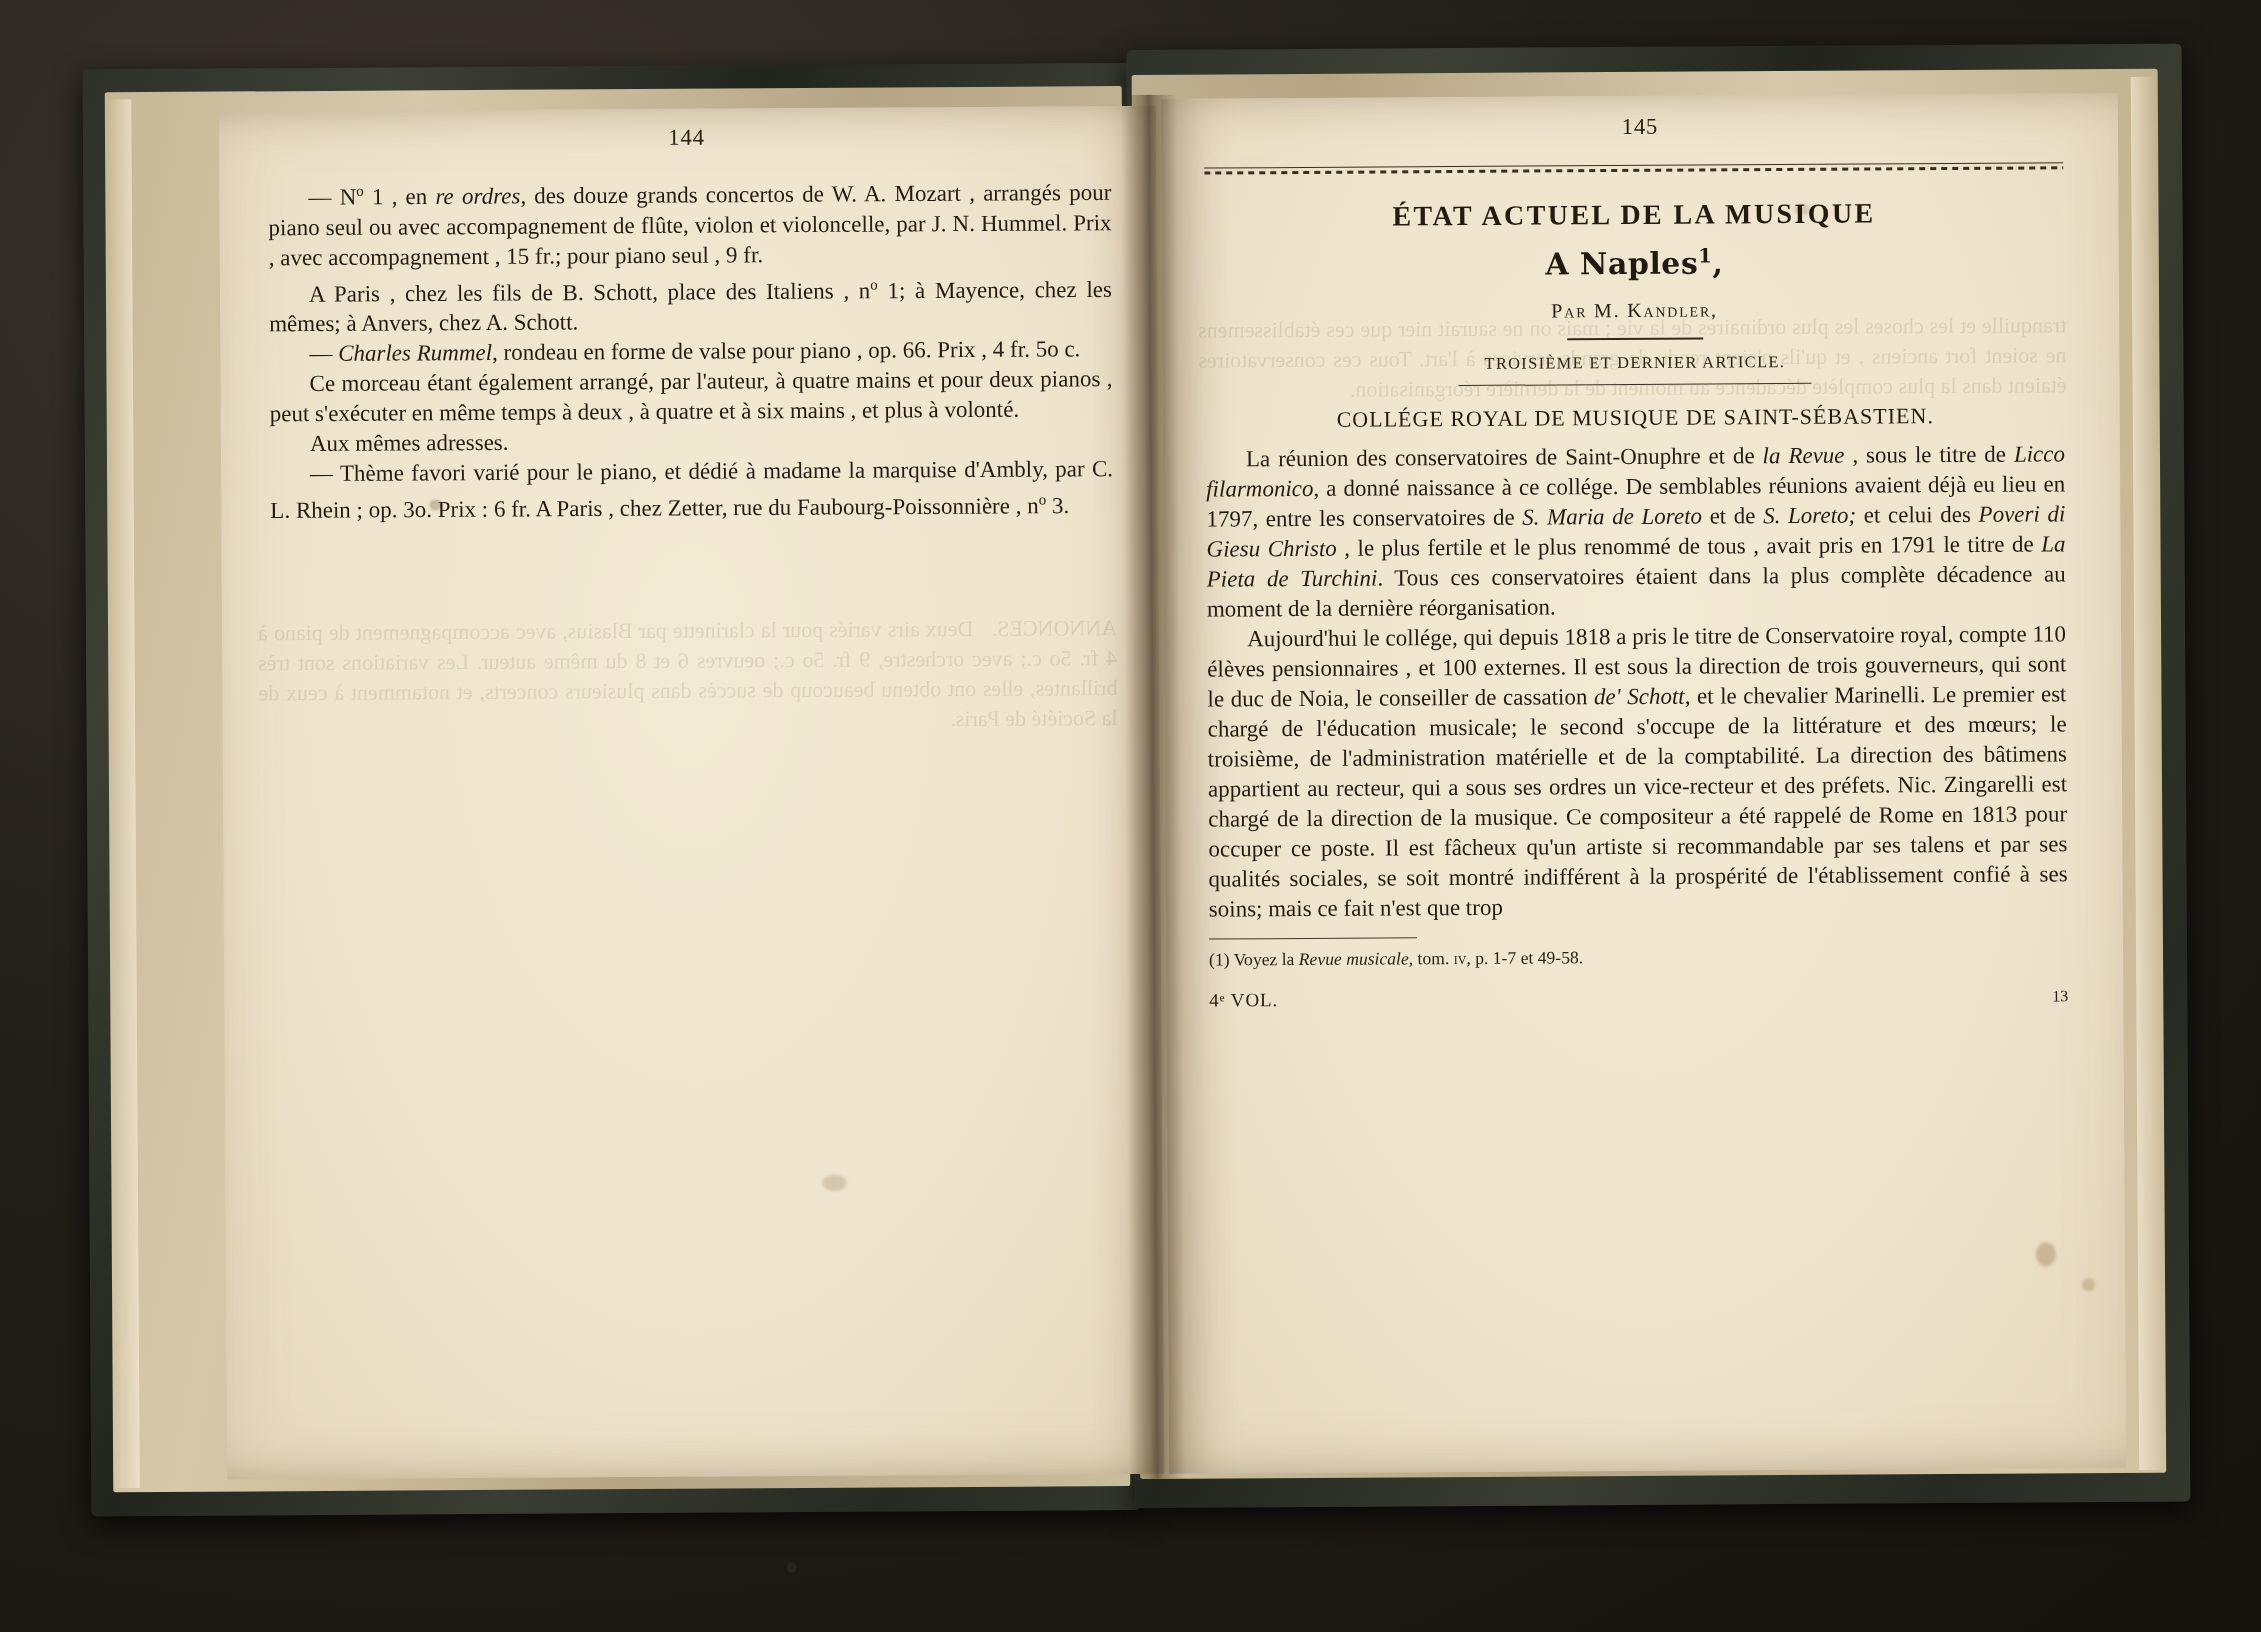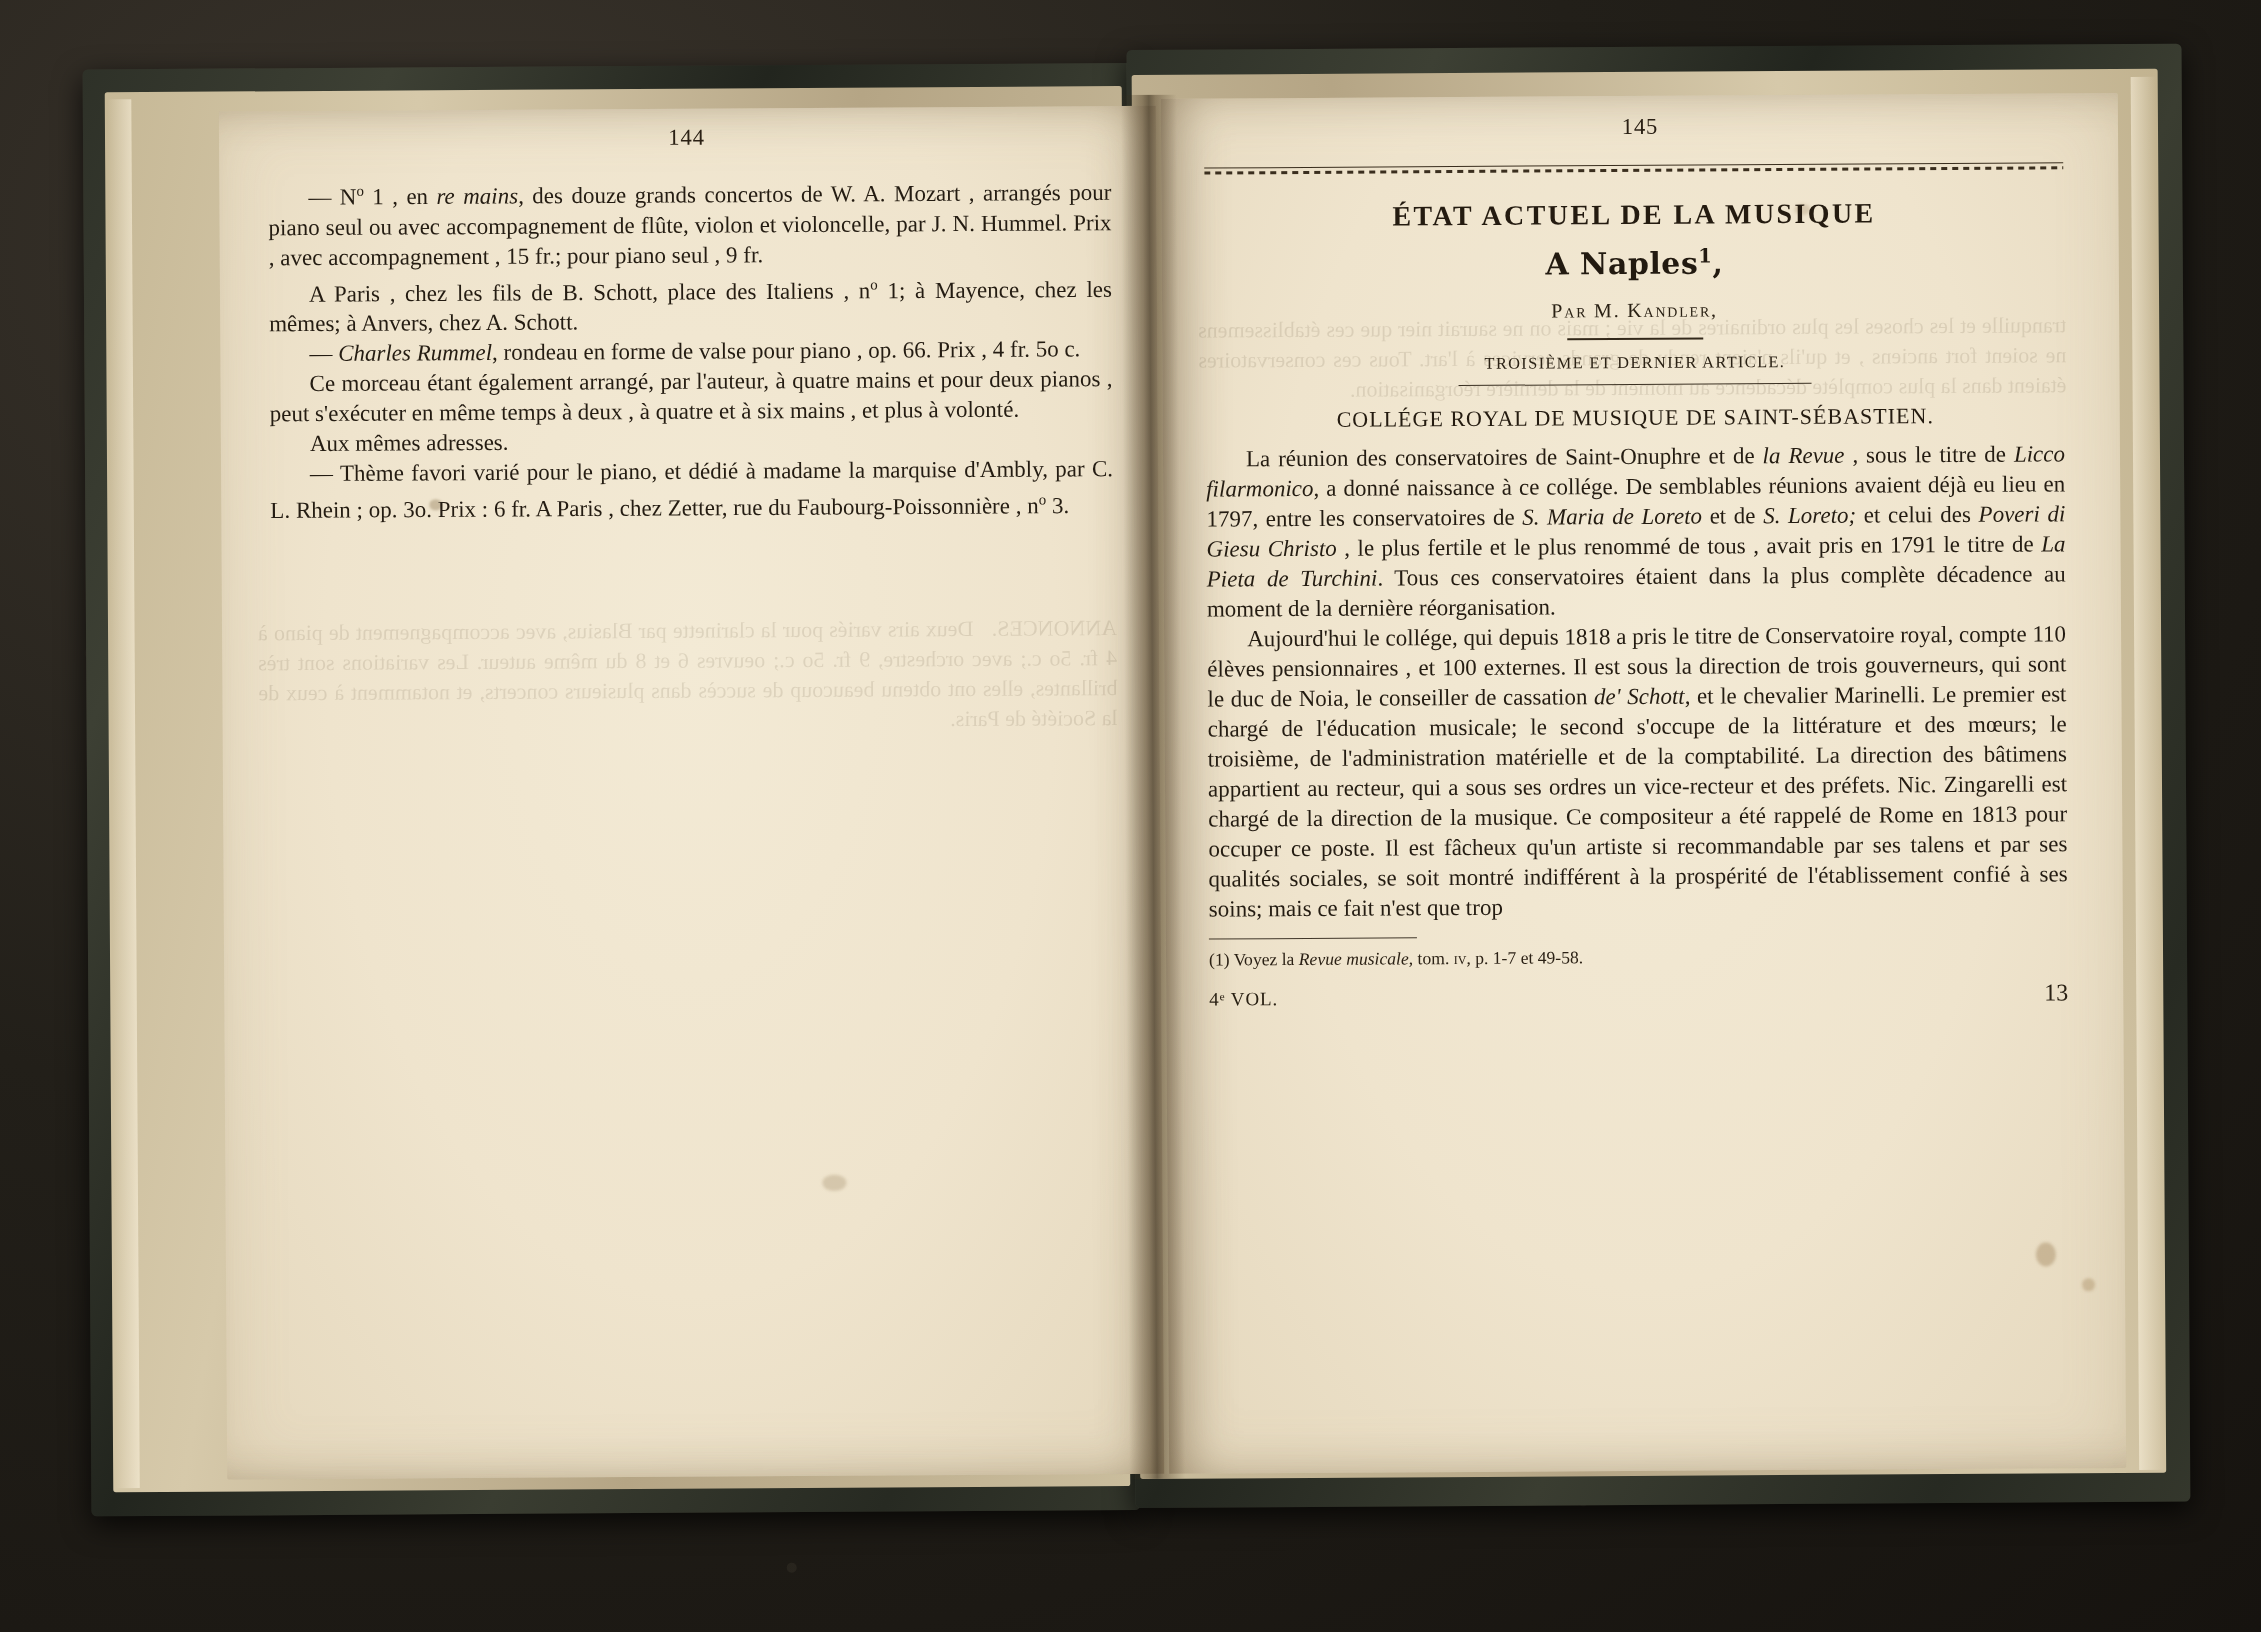--- a/index.html
+++ b/index.html
@@ -200,21 +200,21 @@
   .sig-row {
     display: flex;
     justify-content: space-between;
     align-items: baseline;
     margin-top: 12.7px;
     font-size: 19px;
     font-variant: small-caps;
     letter-spacing: 0.9px;
     color: #2a2114;
   }
-  .sig-num { font-variant: normal; font-size: 24px; letter-spacing: 0; }
+  .sig-num { font-variant: normal; font-size: 16px; letter-spacing: 0; margin-top: 8px; }
 
   
   .ghost {
     position: absolute;
     opacity: 0.12;
     color: #4a3a22;
     font-size: 22px;
     line-height: 30px;
     transform: scaleX(-1);
     pointer-events: none;
@@ -255,21 +255,21 @@
 
       <div class="stain" style="left:597px; top:1067px; width:23.5px; height:16.3px; background:rgba(120,92,48,0.22); filter:blur(1.8px);"></div>
       <div class="stain" style="left:208px; top:389px; width:12.7px; height:11px; background:rgba(110,84,44,0.30); filter:blur(0.9px);"></div>
 
       <div class="text-col" style="left:47px; top:16.3px; width:841px;">
         <div class="folio">144</div>
       </div>
 
       <div class="text-col" style="left:49px; top:65px; width:843px;">
         <p class="body">
-          — N<span class="sup">o</span> 1 , en <span class="it">re mains</span>, des douze grands concertos de
+          — N<span class="sup">o</span> 1 , en <span class="it">re ordres</span>, des douze grands concertos de
           W. A. Mozart , arrangés pour piano seul ou avec accompagnement de flûte, violon et violoncelle, par J. N. Hummel.
           Prix , avec accompagnement , 15 fr.; pour piano seul , 9 fr.
         </p>
         <p class="body">
           A Paris , chez les fils de B. Schott, place des Italiens , n<span class="sup">o</span> 1; à Mayence, chez les mêmes;
           à Anvers, chez A. Schott.
         </p>
         <p class="body">
           — <span class="it">Charles Rummel</span>, rondeau en forme de valse pour piano , op. 66. Prix , 4 fr. 5o c.
         </p>

